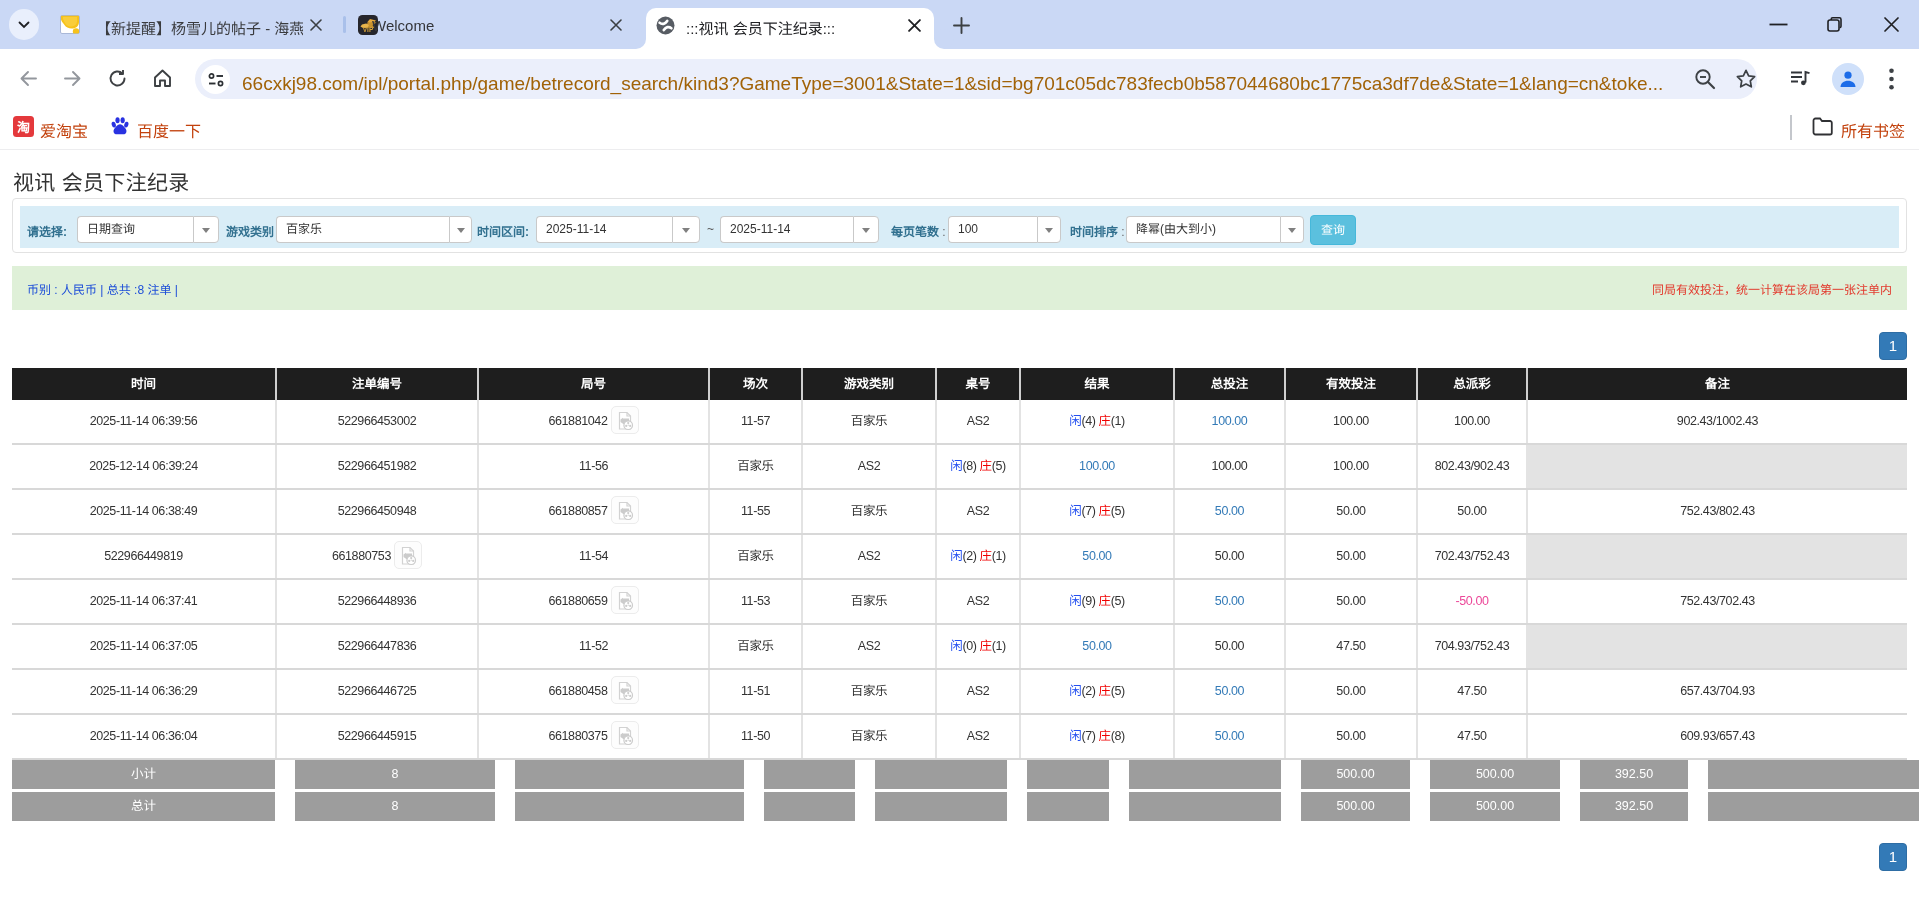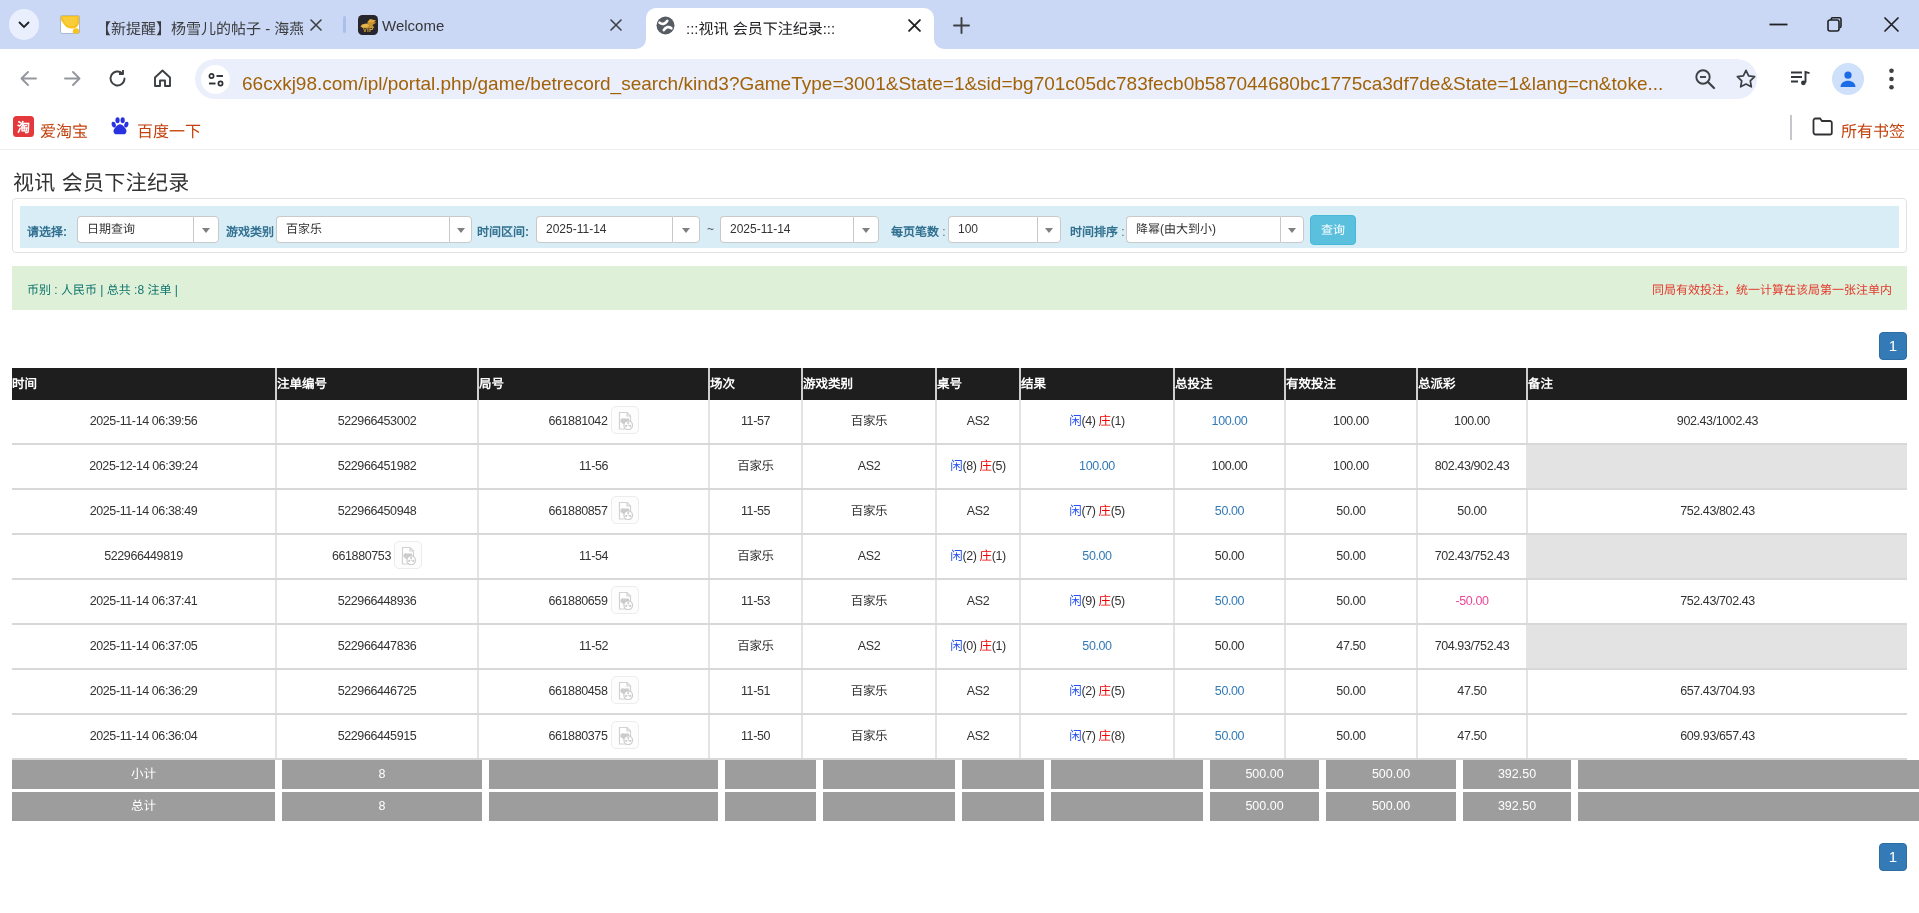--- a/index.html
+++ b/index.html
@@ -30,37 +30,37 @@
 #page{position:absolute;left:0;top:151px;width:1919px;height:762px;background:#fff;font-family:"Liberation Sans",sans-serif}
 #ptitle{position:absolute;left:13px;top:166px;font-size:21px;color:#333;letter-spacing:0.3px}
 #panel{position:absolute;left:12px;top:198px;width:1895px;height:55px;border:1px solid #e2e2e2;border-radius:4px;background:#fff}
 #fbar{position:absolute;left:20px;top:206px;width:1879px;height:42px;background:#d9edf7}
 .flabel{position:absolute;top:222px;font-size:12px;font-weight:bold;color:#31708f;white-space:nowrap}
 .inp{position:absolute;top:216px;height:27px;background:#fff;border:1px solid #c9c9c9;border-radius:4px 0 0 4px;border-right:none;font-size:12px;color:#333;line-height:25px;padding-left:9px;white-space:nowrap;overflow:hidden}
 .arr{position:absolute;top:216px;height:27px;background:#fff;border:1px solid #c9c9c9;border-radius:0 4px 4px 0}
 .arr:after{content:"";position:absolute;left:50%;top:50%;margin-left:-4px;margin-top:-2px;border:4px solid transparent;border-top:5px solid #808080}
 #qbtn{position:absolute;left:1310px;top:215px;width:46px;height:30px;background:#5bc0de;border:1px solid #46b8da;border-radius:4px;color:#fff;font-size:12px;text-align:center;line-height:28px}
 #gbar{position:absolute;left:12px;top:266px;width:1895px;height:44px;background:#dff0d8;font-size:12px}
-#gbar .lt{position:absolute;left:15px;top:14px;color:#0f766e}
+#gbar .lt{position:absolute;left:15px;top:14px;color:#1d4ed8}
 #gbar .rt{position:absolute;right:15px;top:14px;color:#e23b2e}
 .pg{position:absolute;width:28px;height:28px;background:#337ab7;border:1px solid #2e6da4;border-radius:4px;color:#fff;font-size:15px;text-align:center;line-height:26px}
 
 #thead{position:absolute;left:12px;top:368px;width:1895px;height:32px;display:grid;grid-template-columns:263px 200px 229px 91px 132px 82px 152px 109px 130px 108px 379px;column-gap:2px;background:#cfcfcf}
-#thead .th{background:#1e1e1e;color:#fff;font-size:12.5px;font-weight:bold;line-height:32px}
+#thead .th{background:#1e1e1e;color:#fff;font-size:12.5px;font-weight:bold;text-align:center;line-height:32px}
 #tbody{position:absolute;left:12px;top:400px;width:1895px}
 .tr{position:relative;width:1895px;height:45px;display:grid;grid-template-columns:263px 200px 229px 91px 132px 82px 152px 109px 130px 108px 379px;column-gap:2px;background:#e3e3e3;border-bottom:2px solid #d8d8d8}
 .tr .td{background:#fff;font-size:12.5px;letter-spacing:-0.4px;color:#333;text-align:center;line-height:43px;height:43px;white-space:nowrap}
 .tr{height:45px}
 .td.blue{color:#337ab7}
 .td.red{color:#ec4899}
 .bx{color:#2450f0}
 .bz{color:#f00000}
 .vbtn{display:inline-block;width:28px;height:28px;border:1px solid #ececec;border-radius:5px;background:#fdfdfd;vertical-align:middle;text-align:center;line-height:26px;margin-top:-3px}
 .vbtn svg{vertical-align:middle}
-.grow{position:absolute;left:12px;width:1895px;height:29px;display:grid;grid-template-columns:263px 200px 229px 91px 132px 82px 152px 109px 130px 108px 379px;column-gap:7px;background:#fff}
+.grow{position:absolute;left:12px;width:1895px;height:29px;display:grid;grid-template-columns:263px 200px 229px 91px 132px 82px 152px 109px 130px 108px 379px;column-gap:20px;background:#fff}
 .grow .td{background:#9d9d9d;color:#fff;font-size:12.5px;text-align:center;line-height:29px}
 </style>
 </head>
 <body>
 <div id="tabstrip">
  <div id="pill">
       <svg style="position:absolute;left:9px;top:12px" width="12" height="8" viewBox="0 0 12 8">
         <path d="M1.5 1.5L6 6l4.5-4.5" fill="none" stroke="#1f2023" stroke-width="1.8" stroke-linecap="round"></path>
       </svg>
     </div>
@@ -82,21 +82,21 @@
       <path d="M1 1l10 10M11 1L1 11" stroke="#3c4043" stroke-width="1.6" stroke-linecap="round"></path>
     </svg>
  <div id="tabsep"></div>
  <svg class="fav" style="left:358px" width="20" height="20" viewBox="0 0 20 20">
       <rect width="20" height="20" rx="4.5" fill="#26262c"></rect>
       <path d="M9 7.5L12 4l6 1.5-3.5 3z" fill="#e7a93c"></path>
       <path d="M10 8l4-1 4.5 0.5-4 2.5 2 3-4.5-0.5-5 0.5-3-2 2.5-1z" fill="#c8922f"></path>
       <path d="M4 9.5l4-1 3 1.5-1.5 2.5-4.5 0.5-2.5-1.5z" fill="#e7b44c"></path>
       <text x="10" y="16.5" font-size="6.5" font-weight="bold" fill="#d9a439" text-anchor="middle" font-family="Liberation Sans">VIP</text>
     </svg>
- <div class="tabtitle" style="left:382px;width:190px">Welcome</div>
+ <div class="tabtitle" style="left:372px;width:190px">Welcome</div>
  <svg class="fav" style="left:610px;top:19px" width="12" height="12" viewBox="0 0 12 12">
       <path d="M1 1l10 10M11 1L1 11" stroke="#3c4043" stroke-width="1.6" stroke-linecap="round"></path>
     </svg>
  <div id="activetab">
       <div class="curve" id="curveL">
         <i></i>
       </div>
       <div class="curve" id="curveR">
         <i></i>
       </div>

